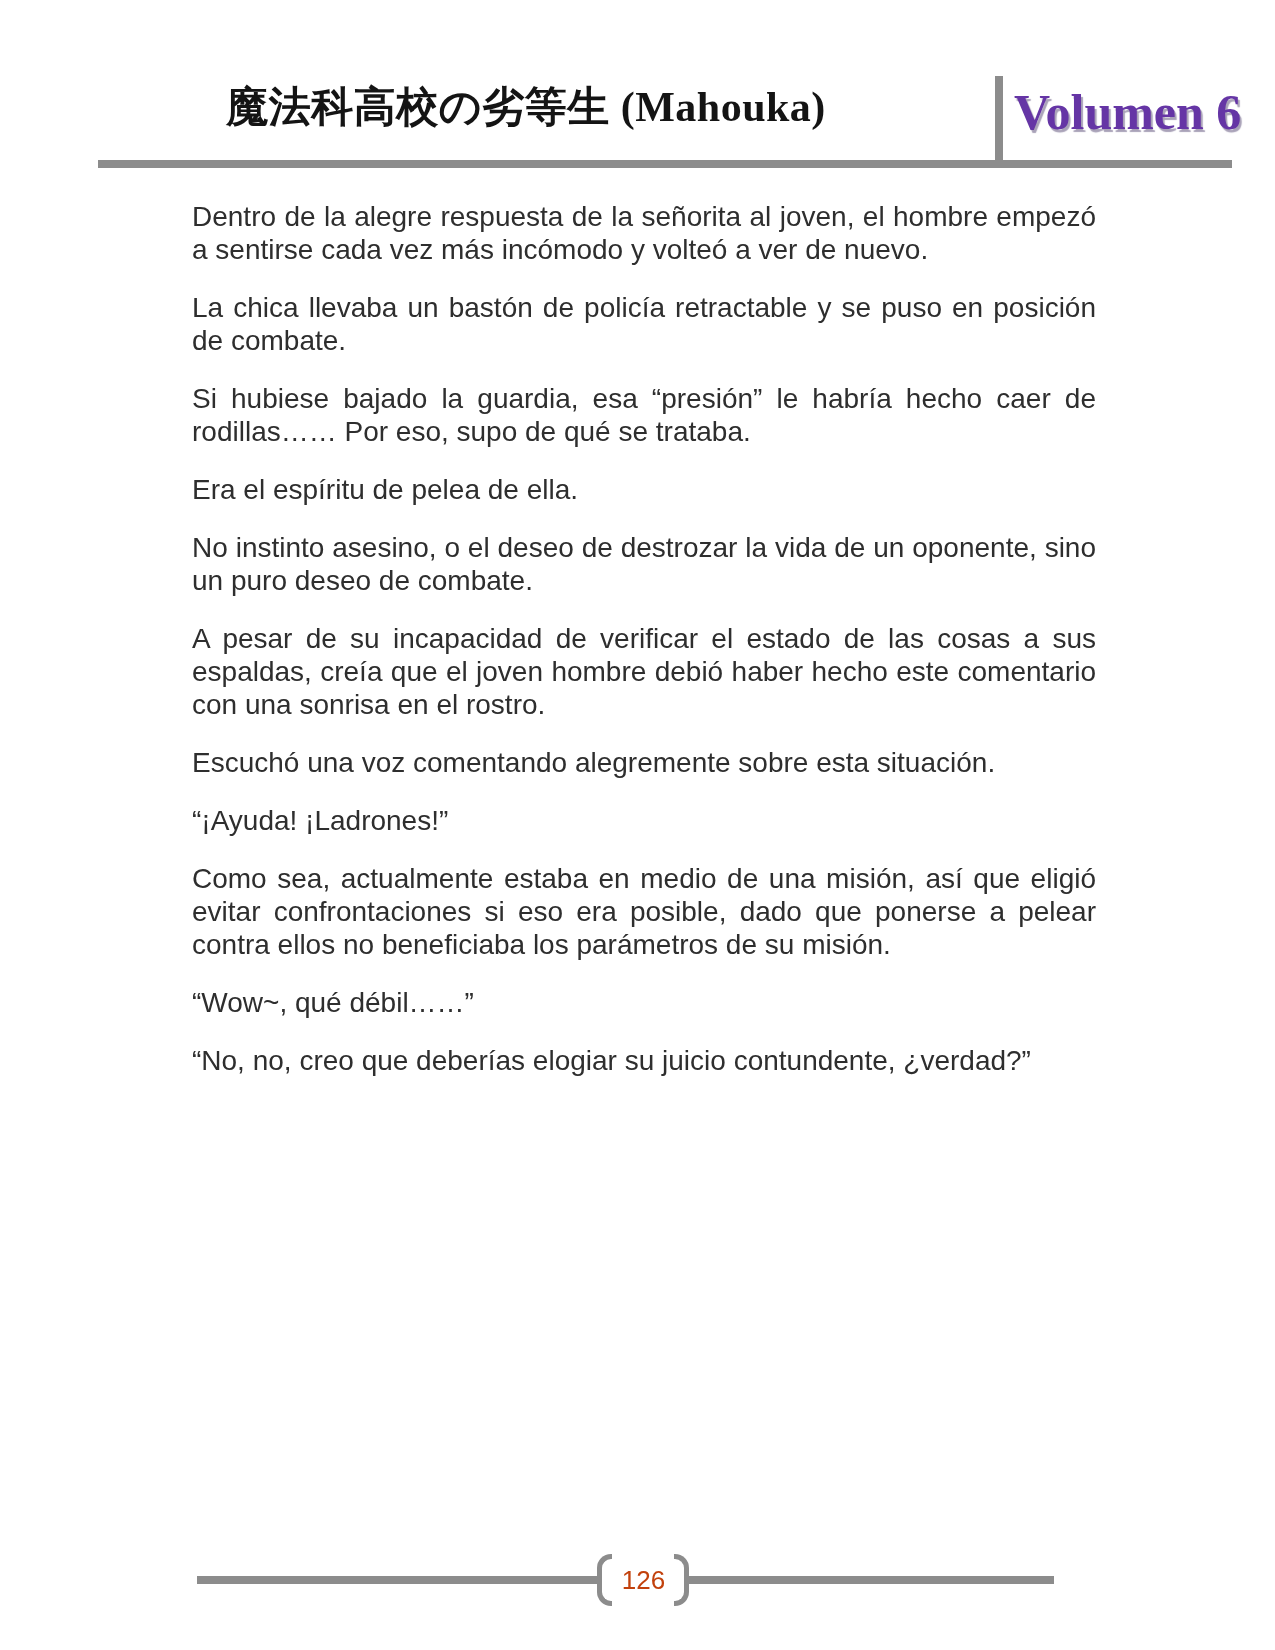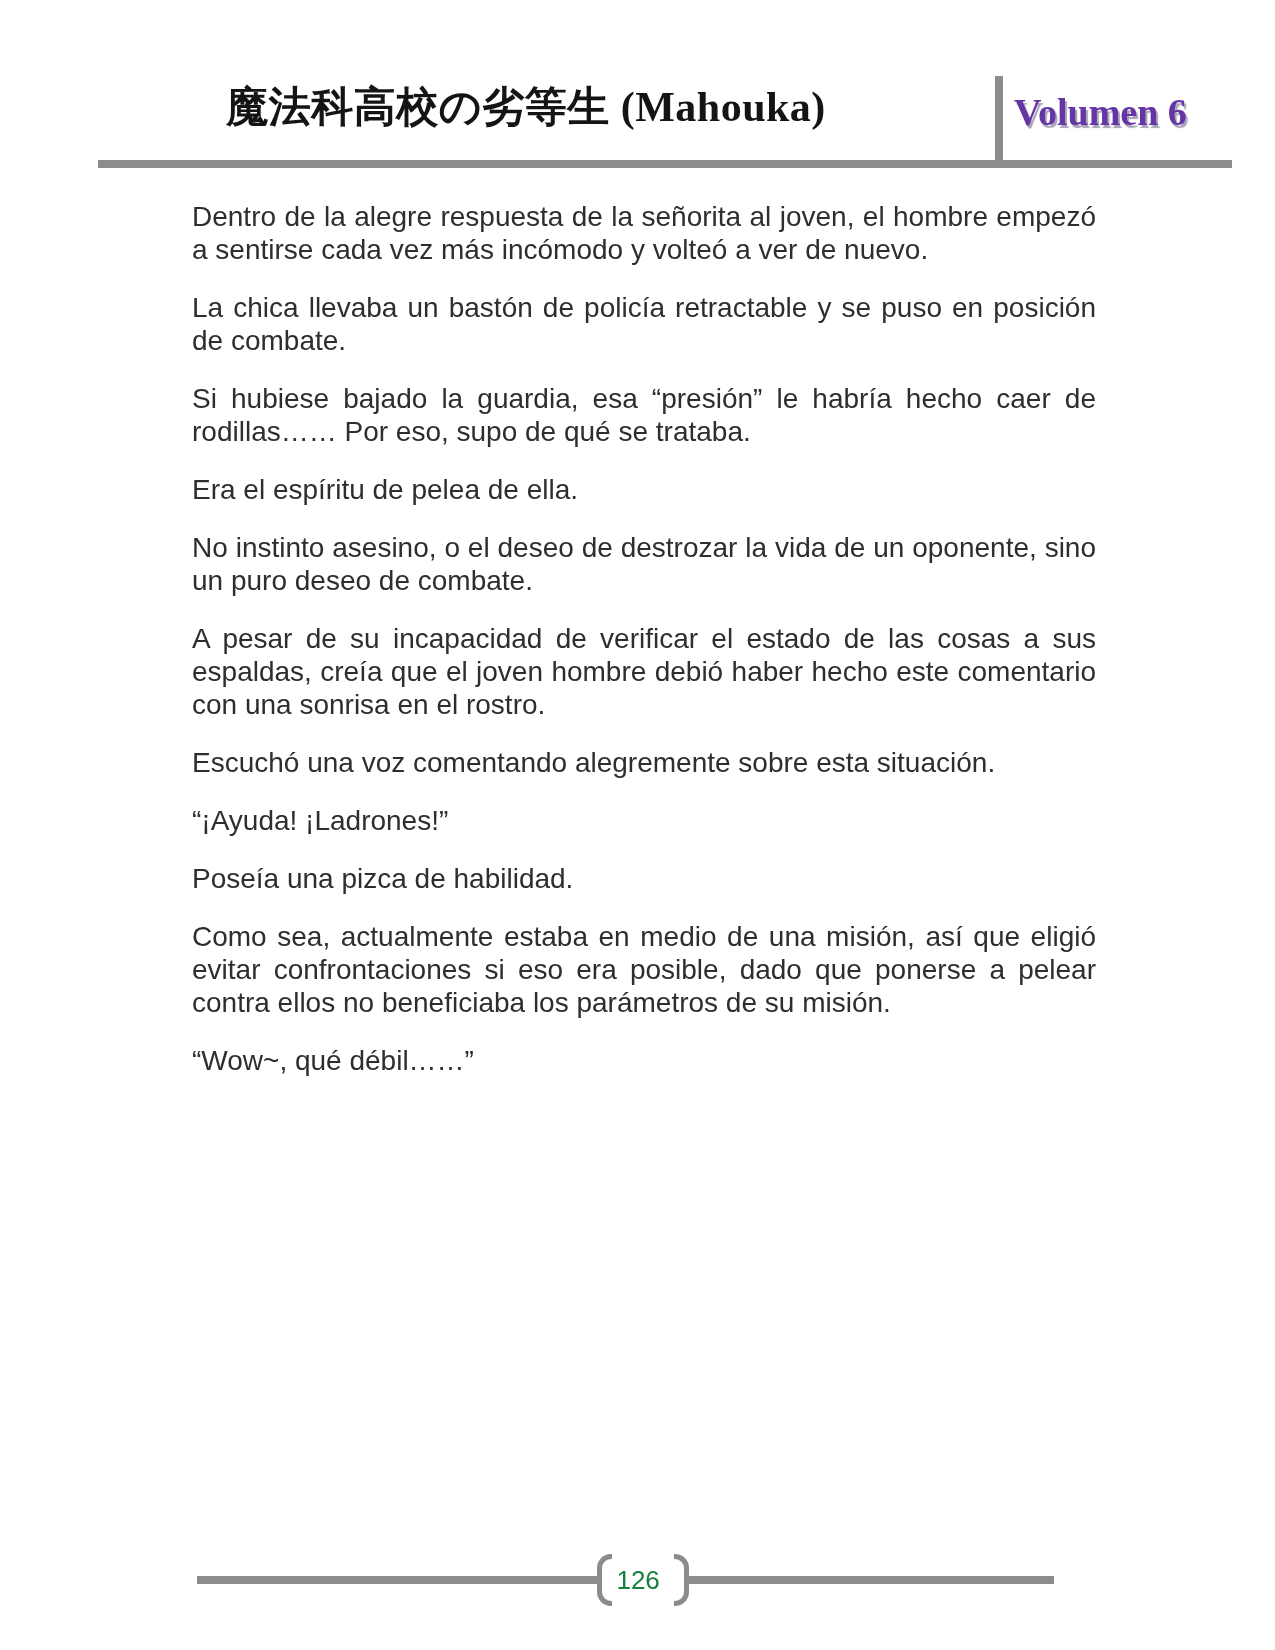--- a/index.html
+++ b/index.html
@@ -44,21 +44,21 @@
     height: 84px;
     background: var(--rule-gray);
   }
   .volume-label {
     position: absolute;
     left: 1002px;
     top: 74px;
     width: 230px;
     font-family: "Liberation Serif", "DejaVu Serif", serif;
     font-weight: bold;
-    font-size: 38px;
+    font-size: 50px;
     line-height: 52px;
     color: var(--accent-purple);
     text-shadow: 2px 3px 1px var(--shadow-gray);
     white-space: nowrap;
   }
   .header-rule {
     position: absolute;
     left: 90px;
     top: 152px;
     width: 1134px;
@@ -106,23 +106,24 @@
   .page-number-bracket.left {
     border-right: none;
     border-radius: 14px 0 0 14px;
   }
   .page-number-bracket.right {
     border-left: none;
     border-radius: 0 14px 14px 0;
   }
   .page-number {
     flex: 0 0 62px;
+    text-align: center;
     font-size: 26px;
     font-family: "Liberation Sans", sans-serif;
-    color: #15803d;
+    color: #c2410c;
   }
 </style>
 </head>
 <body>
 
 <div class="page">
 
   <header>
     <div class="doc-title">魔法科高校の劣等生 (Mahouka)</div>
     <div class="header-divider"></div>
@@ -144,27 +145,27 @@
       <p>No instinto asesino, o el deseo de destrozar la vida de un oponente, sino un puro deseo de combate.</p>
 
 
       <p>A pesar de su incapacidad de verificar el estado de las cosas a sus espaldas, creía que el joven hombre debió haber hecho este comentario con una sonrisa en el rostro.</p>
 
       <p>Escuchó una voz comentando alegremente sobre esta situación.</p>
 
       <p>“¡Ayuda! ¡Ladrones!”</p>
 
 
-      <p>Poseía una pizca de habilidad.</p>
 
 
       <p>Como sea, actualmente estaba en medio de una misión, así que eligió evitar confrontaciones si eso era posible, dado que ponerse a pelear contra ellos no beneficiaba los parámetros de su misión.</p>
 
       <p>“Wow~, qué débil……”</p>
 
+      <p>“No, no, creo que deberías elogiar su juicio contundente, ¿verdad?”</p>
     </main>
 
   <footer class="page-footer">
     <div class="footer-line left"></div>
     <div class="page-number-bracket left"></div>
     <div class="page-number">126</div>
     <div class="page-number-bracket right"></div>
     <div class="footer-line right"></div>
   </footer>
 

